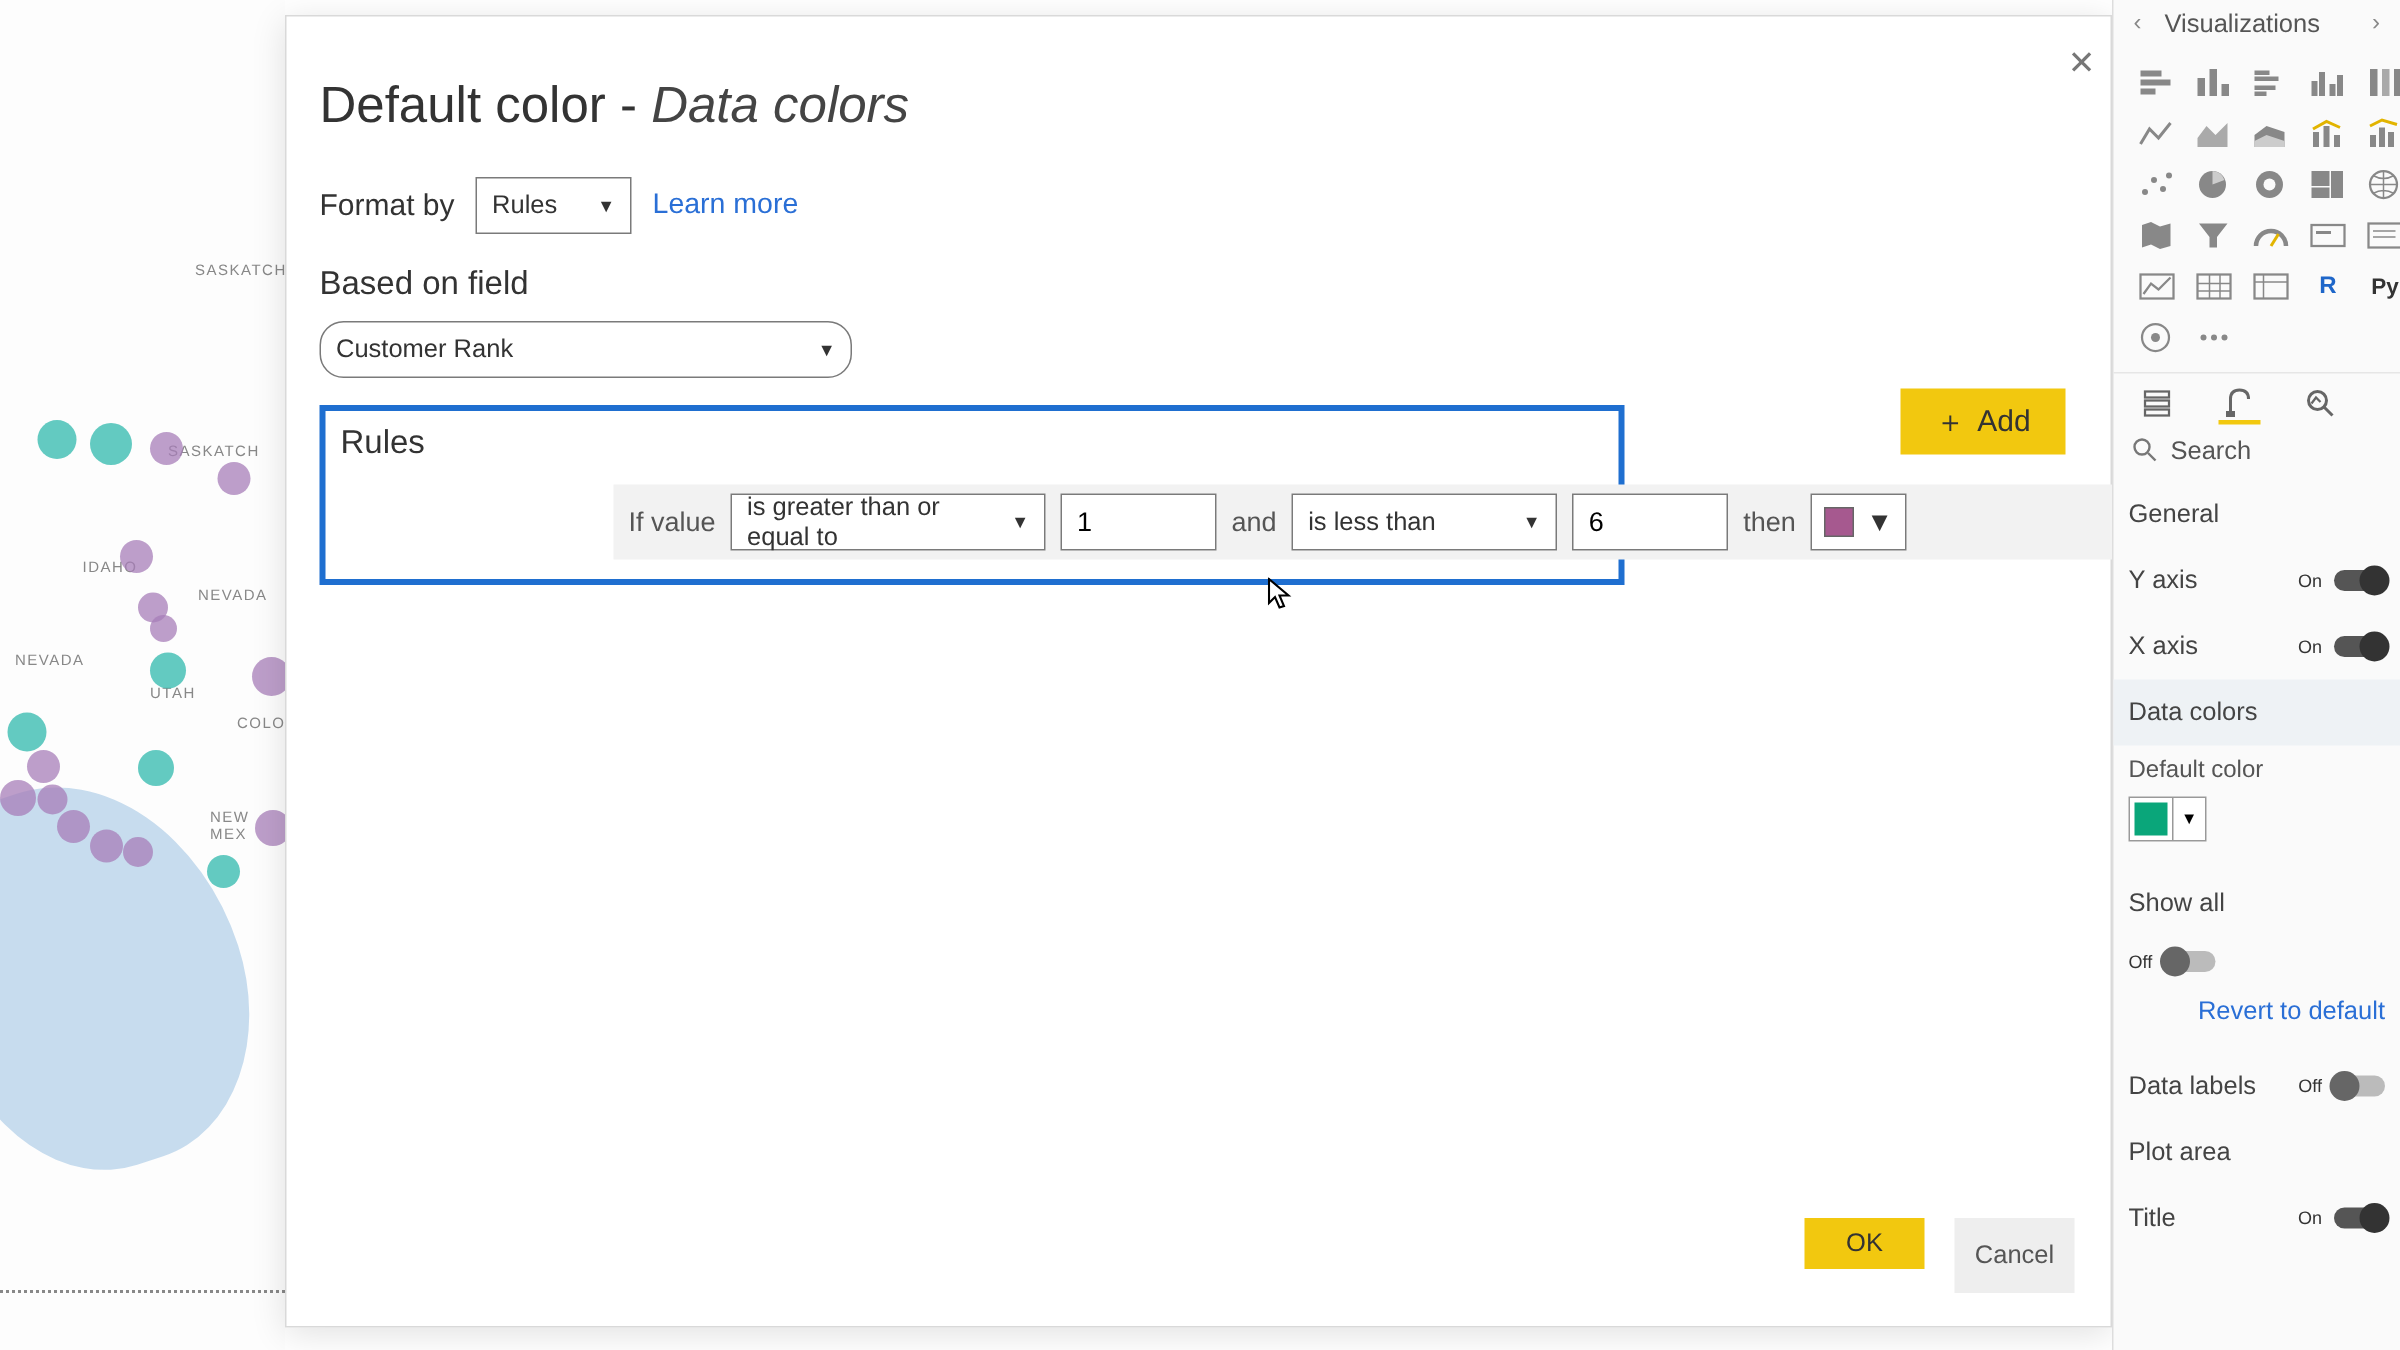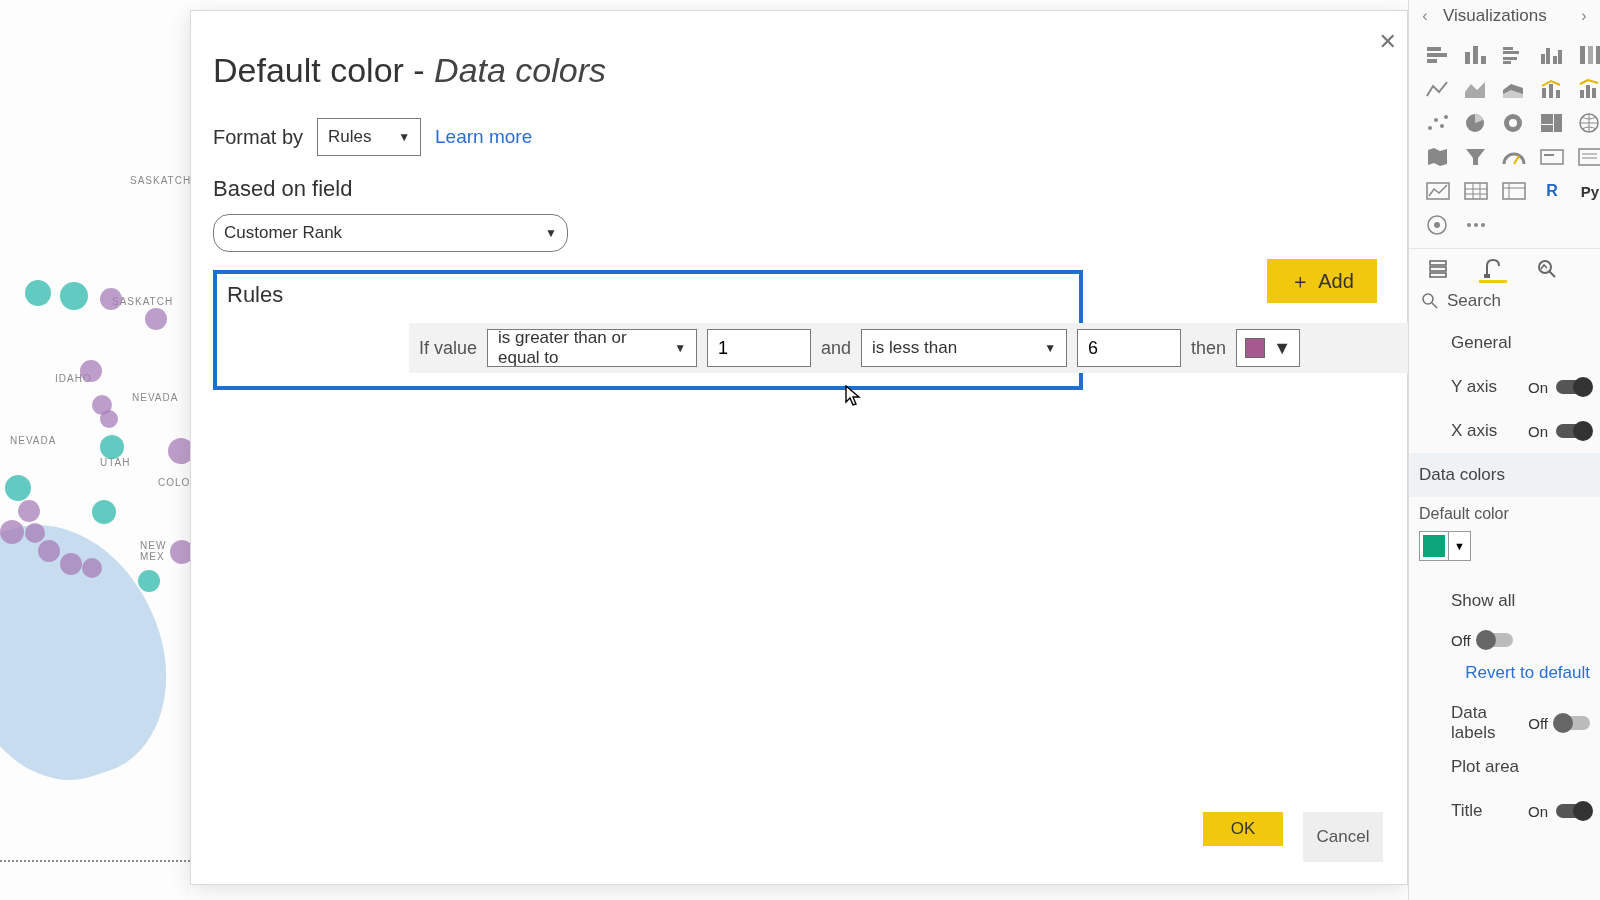--- a/index.html
+++ b/index.html
@@ -59,21 +59,21 @@
     width:1148px; height:50px;
     background:#f2f2f2;
     display:flex; align-items:center;
     padding:0 10px 0 10px;
   }
   .rule-row-inner {
     display:flex; align-items:center; gap:10px; font-size:18px; color:#333;
   }
   .rule-label { color:#555; }
   .op-select { width:210px; }
-  .op-select2 { width:206px; }
+  .op-select2 { width:177px; }
   .val-input {
     width:104px; height:38px; border:1px solid #7a7a7a; background:#fff;
     font-size:18px; padding:0 10px;
   }
   .color-swatch-select {
     display:inline-flex; align-items:center; gap:8px;
     border:1px solid #7a7a7a; background:#fff; height:38px; padding:0 8px; cursor:pointer;
   }
   .swatch { width:20px; height:20px; border:1px solid #666; }
   .row-actions { margin-left:auto; display:flex; gap:24px; color:#bfbfbf; font-size:20px; }
@@ -121,33 +121,32 @@
   .viz-ico.py { color:#333; font-weight:bold; font-size:15px; }
 
   .tab-icons {
     display:flex; gap:26px; padding:6px 16px 2px 16px;
     border-top:1px solid #e6e6e6;
   }
   .tab-icons .ticon { width:28px; height:28px; display:flex; align-items:center; justify-content:center; color:#666; cursor:pointer; }
   .tab-icons .ticon.active { border-bottom:3px solid #f2c80f; }
 
   .search-row {
-    display:flex; align-items:center; gap:8px; padding:6px 12px; color:#555; font-size:17px;
+    display:flex; gap:8px; padding:6px 12px; color:#555; font-size:17px;
   }
   .search-row svg { width:18px; height:18px; }
 
   .prop-list { padding:4px 10px 0 10px; font-size:17px; color:#444; }
   .prop-row {
     display:flex; align-items:center; justify-content:space-between;
     height:44px;
-    margin-left:32px;
   }
   .prop-row.sel { background:#eef2f5; margin:0 -10px; padding:0 10px; }
   .toggle {
-    display:inline-flex; align-items:center; gap:8px; font-size:15px; color:#333;
+    display:inline-flex; align-items:center; gap:8px; font-size:12px; color:#333;
   }
   .toggle .track {
     width:34px; height:14px; background:#888; border-radius:9px; position:relative;
   }
   .toggle.on .track { background:#555; }
   .toggle .knob {
     position:absolute; top:-3px; width:20px; height:20px; background:#333; border-radius:50%;
   }
   .toggle.on .knob { right:-3px; }
   .toggle.off .knob { left:-3px; background:#666; }

